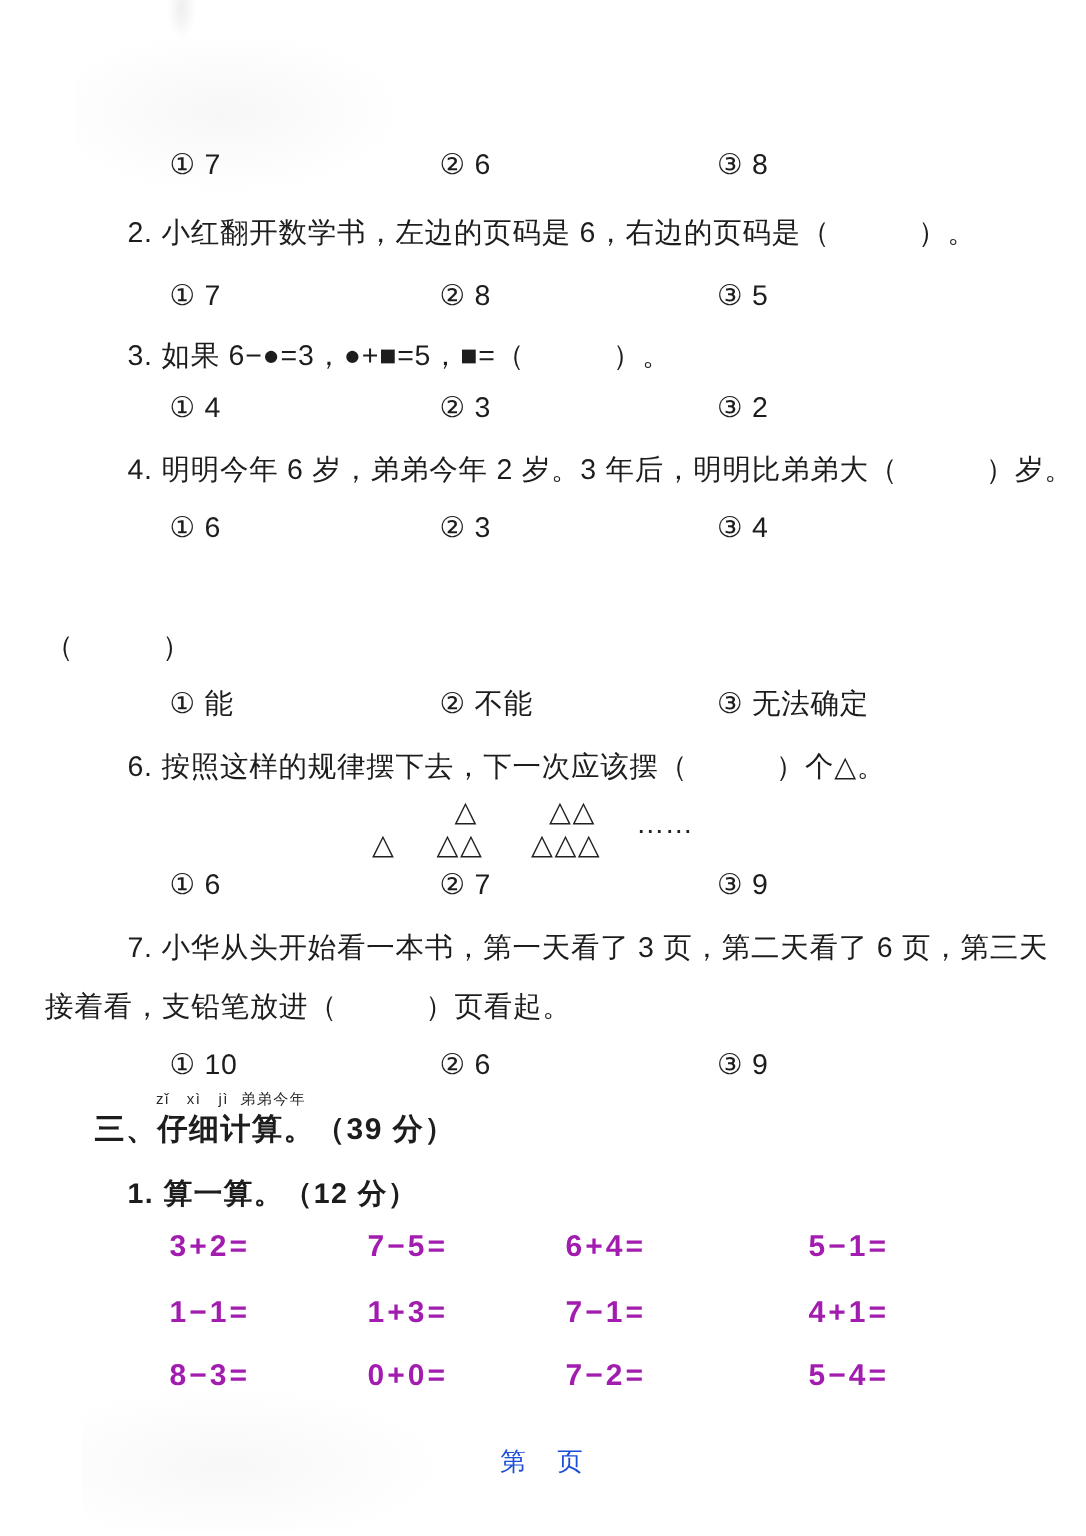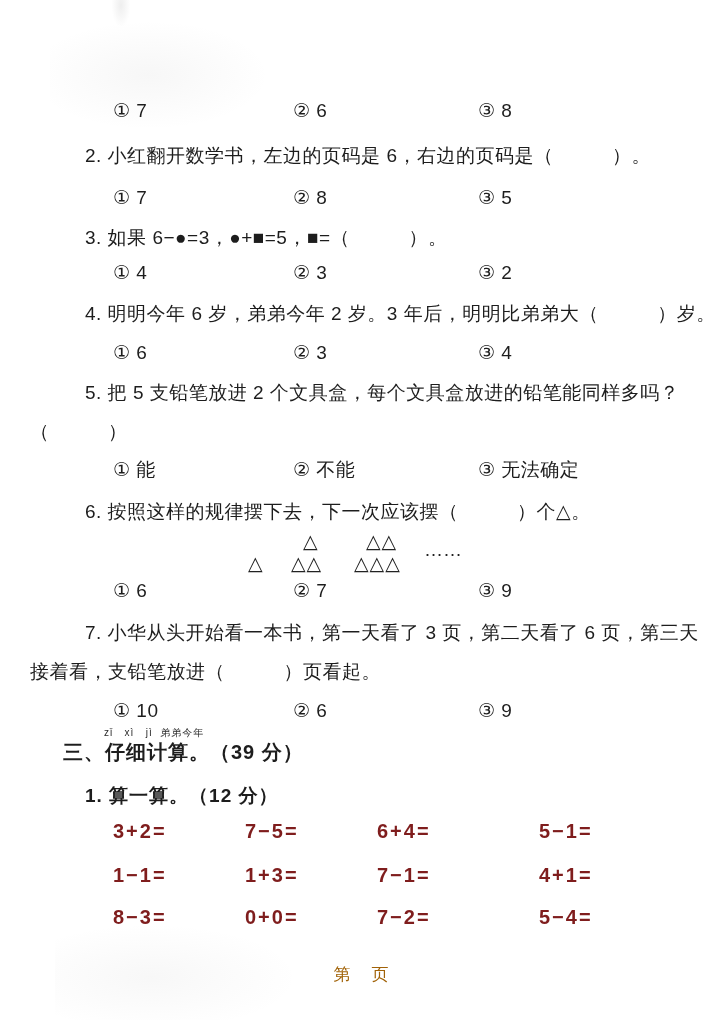--- a/index.html
+++ b/index.html
@@ -83,32 +83,32 @@
   }
 
   .calcrow { position: absolute; left: 0; width: 100%; height: 26px; }
   .calc {
     position: absolute;
     white-space: pre;
     font-size: 20px;
     line-height: 26px;
     font-weight: 600;
     letter-spacing: 2px;
-    color: #7f1d1d;
+    color: #a21caf;
   }
   .m1 { left: 113px; } .m2 { left: 245px; } .m3 { left: 377px; } .m4 { left: 507px; margin-left: 32px; }
 
   .footer {
     position: absolute;
     left: 0; top: 963px;
     width: 100%;
     text-align: center;
     font-size: 17px;
     letter-spacing: 2px;
-    color: #a16207;
+    color: #1d4ed8;
     white-space: pre;
   }
 </style>
 </head>
 <body>
 
 <div class="page">
 
   <div class="artifact a1"></div>
   <div class="artifact a2"></div>
@@ -134,21 +134,20 @@
     <span class="opt o3">③ 2</span>
   </div>
 
   <div class="line qtext" style="top:302px">4. 明明今年 6 岁，弟弟今年 2 岁。3 年后，明明比弟弟大（　　　）岁。</div>
   <div class="optrow" style="top:341px">
     <span class="opt o1">① 6</span>
     <span class="opt o2">② 3</span>
     <span class="opt o3">③ 4</span>
   </div>
 
-  <div class="line qtext" style="top:381px">5. 把 5 支铅笔放进 2 个文具盒，每个文具盒放进的铅笔能同样多吗？</div>
   <div class="line cont" style="top:420px">（　　　）</div>
   <div class="optrow" style="top:458px">
     <span class="opt o1">① 能</span>
     <span class="opt o2">② 不能</span>
     <span class="opt o3">③ 无法确定</span>
   </div>
 
   <div class="line qtext" style="top:500px">6. 按照这样的规律摆下去，下一次应该摆（　　　）个△。</div>
   <span class="tri" style="left:303px; top:531px">△</span>
   <span class="tri" style="left:366px; top:531px">△△</span>

